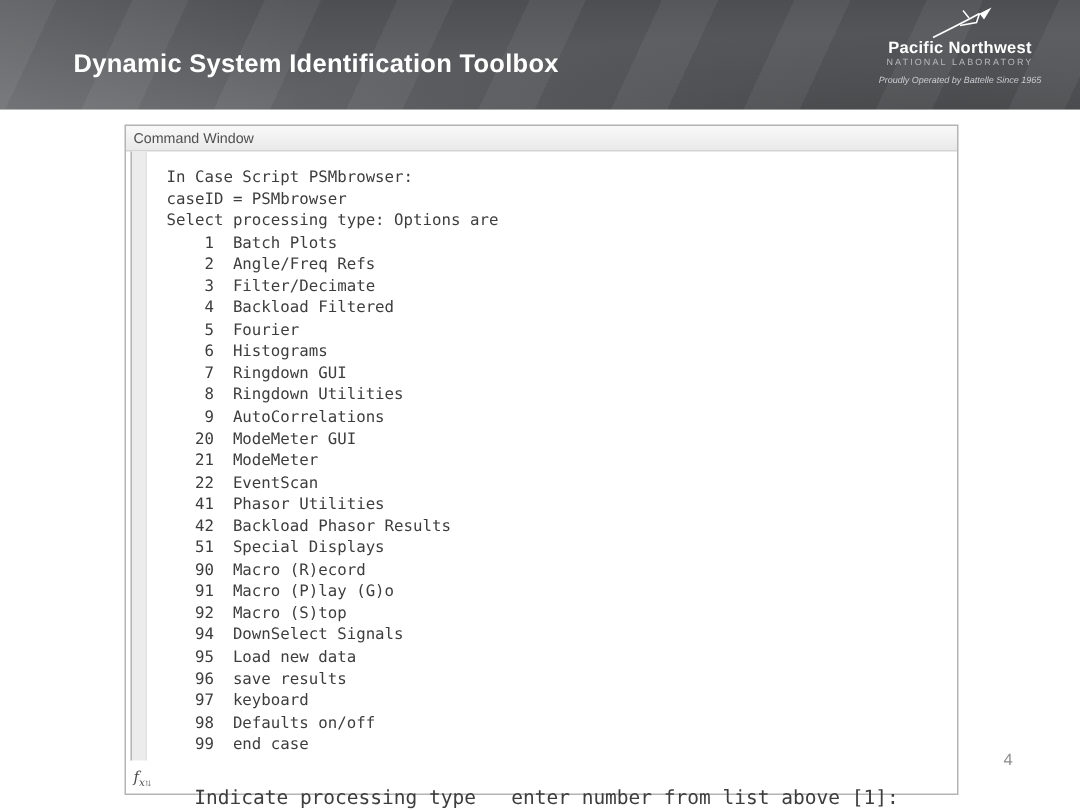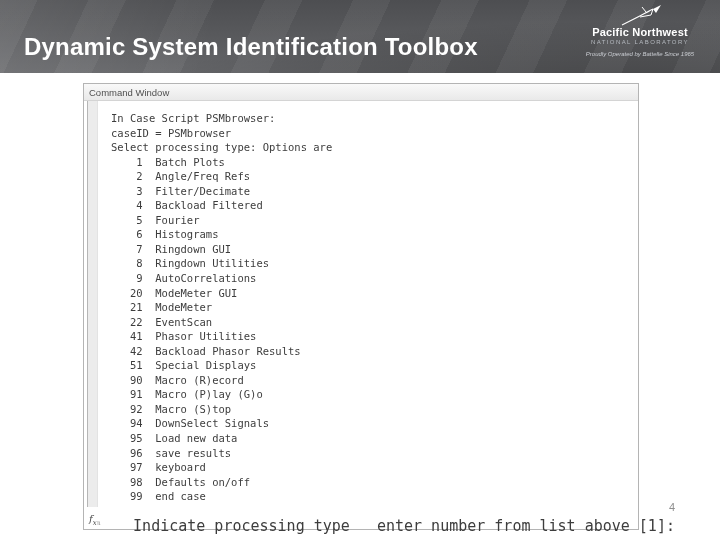--- a/index.html
+++ b/index.html
@@ -10,22 +10,22 @@
   
   .header{
     position:absolute; left:0; top:0; width:720px; height:73px;
     background:
       linear-gradient(105deg, rgba(255,255,255,0.10) 0%, rgba(255,255,255,0) 30%),
       repeating-linear-gradient(115deg, rgba(255,255,255,0.05) 0 34px, rgba(255,255,255,0) 34px 80px),
       radial-gradient(ellipse at 88% 130%, rgba(0,0,0,0.38), rgba(0,0,0,0) 55%),
       linear-gradient(to bottom, #4d4e51, #646568);
   }
   .slide-title{
-    position:absolute; left:24px; top:33px;
-    font-size:24px; font-weight:bold; color:#ffffff; letter-spacing:0.2px;
+    position:absolute; left:49px; top:33px;
+    font-size:17px; font-weight:bold; color:#ffffff; letter-spacing:0.2px;
     white-space:nowrap;
   }
   
   .logo{
     position:absolute; right:14px; top:4px; width:132px; text-align:center; color:#fff;
   }
   .logo-icon{display:block; margin:0 auto; height:22px;}
   .logo-name{font-size:11px; font-weight:bold; letter-spacing:0.2px; line-height:12px;}
   .logo-subtitle{font-size:6px; letter-spacing:1.4px; color:#b5b9bf; line-height:8px;}
   .logo-tagline{font-size:6px; font-style:italic; color:#c9ccd1; margin-top:5px;}
@@ -51,23 +51,23 @@
   }
   .prompt-row{position:absolute; left:0; top:411px; width:100%; height:17px;}
   .fx{
     position:absolute; left:5px; top:1px;
     font-family:"DejaVu Serif", serif; font-style:italic;
     font-size:10px; color:#4a4a4a;
   }
   .fx sub{font-size:7px;}
   .fx .fx-arrows{font-size:5px; font-style:normal; vertical-align:sub; color:#6a6a6a;}
   .prompt-text{
-    position:absolute; left:19px; top:2px; margin:3px;
+    position:absolute; left:19px; top:10px; margin:3px;
     font-family:"DejaVu Sans Mono", monospace;
-    font-size:15px; color:#3d3d3d; white-space:pre;
+    font-size:13px; color:#3d3d3d; white-space:pre;
   }
   
   .page-number{
     position:absolute; left:669px; top:501px;
     font-size:11px; color:#8f8f8f;
   }
 </style>
 </head>
 <body>
 

